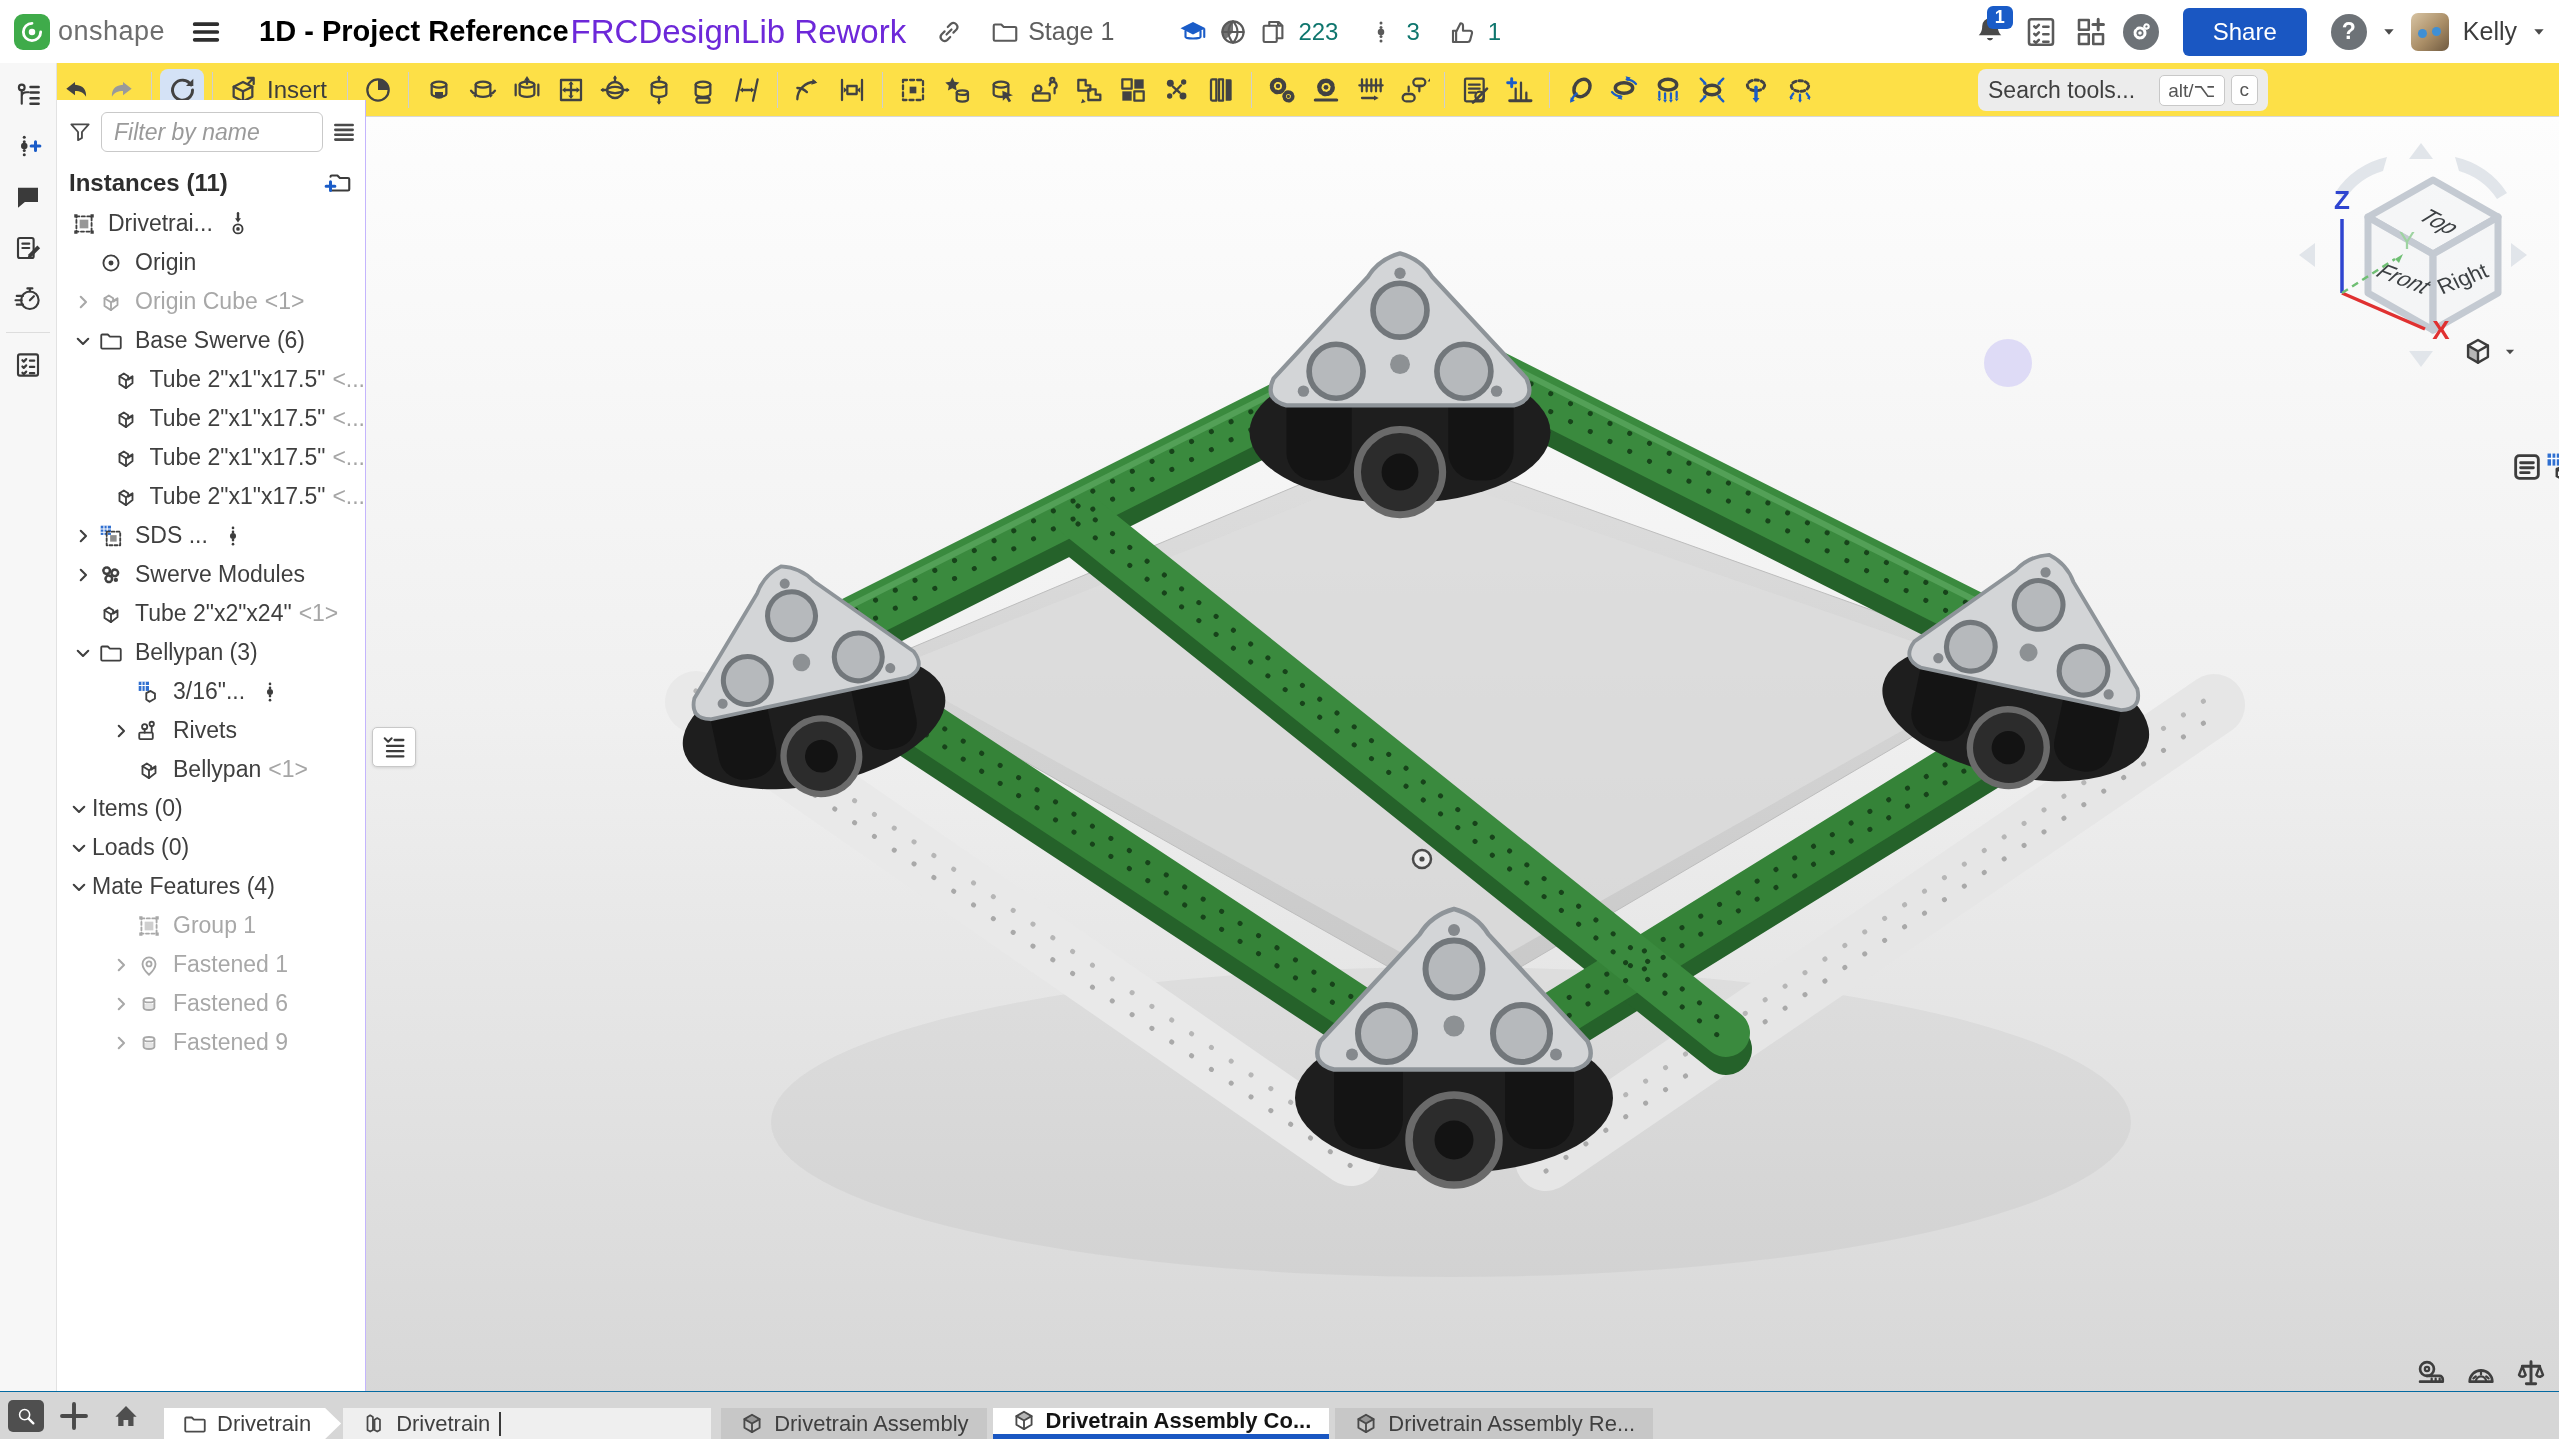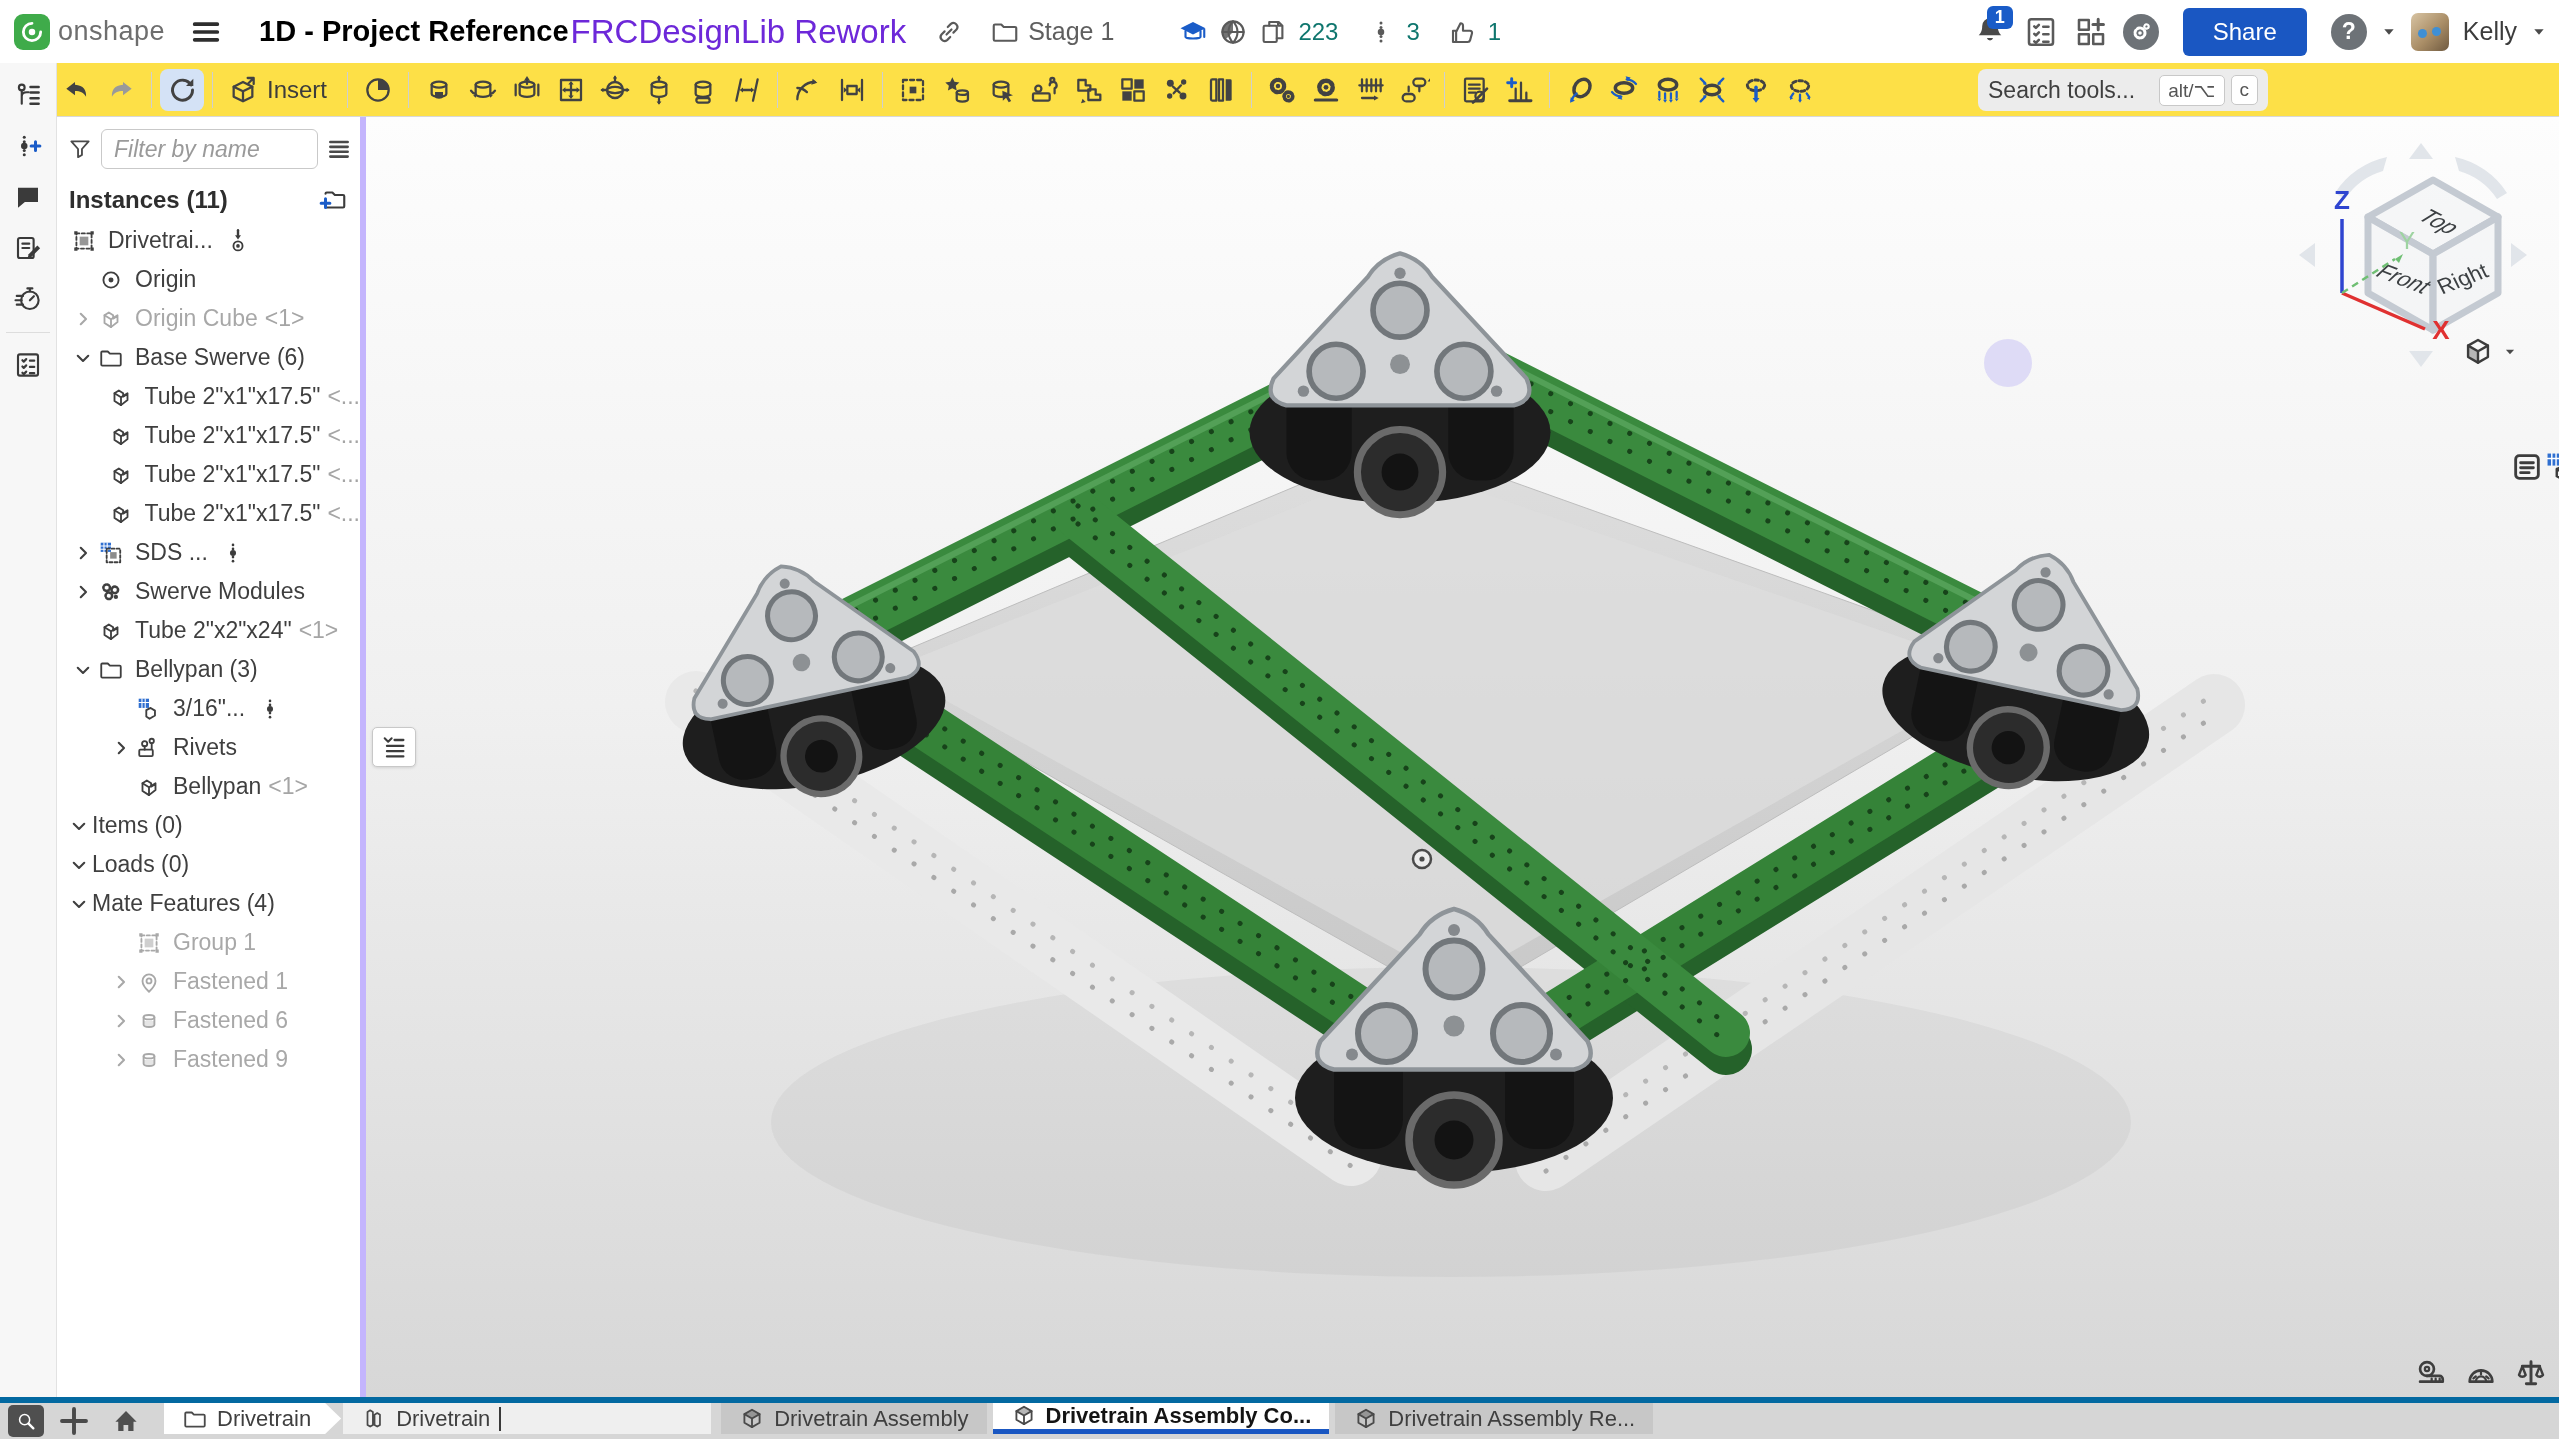--- a/index.html
+++ b/index.html
@@ -47,21 +47,21 @@
 .tsep{width:1px;height:36px;background:#cfcfcf;margin:0 8px}
 .search-tools{position:absolute;left:1931px;top:6px;width:290px;height:42px;background:#ececec;border-radius:8px;display:flex;align-items:center;padding:0 10px;cursor:pointer}
 .search-tools .stxt{font-size:23px;color:#3f3f3f;flex:1;white-space:nowrap}
 .kbd{font-size:19px;color:#555;background:#fff;border:1px solid #c8c8c8;border-radius:5px;padding:3px 8px;margin-left:6px;white-space:nowrap}
 
 #left-strip{position:absolute;top:63px;left:0;bottom:42px;width:57px;background:#f7f7f7;border-right:1px solid #e2e2e2;display:flex;flex-direction:column;align-items:center;padding-top:10px;z-index:4}
 .sbtn{width:44px;height:44px;display:flex;align-items:center;justify-content:center;color:#3a3a3a;border-radius:6px;cursor:pointer;margin-bottom:7px}
 .sbtn .ih{width:30px;height:30px}
 .ssep{width:44px;height:1px;background:#ddd;margin:4px 0 10px}
 
-#left-panel{position:absolute;top:117px;left:57px;bottom:42px;width:309px;background:#fff;border-right:6px solid #c4b5fd;z-index:3;overflow:hidden}
+#left-panel{position:absolute;top:100px;left:57px;bottom:42px;width:309px;background:#fff;border-right:1px solid #c4b5fd;z-index:3;overflow:hidden}
 .filter-row{display:flex;align-items:center;padding:12px 8px 8px 10px;gap:8px}
 .filter-row .ih{width:26px;height:26px;color:#4a4a4a;flex:none}
 .filter-input{flex:1;height:40px;border:1px solid #c9c9c9;border-radius:6px;font-size:23px;font-style:italic;color:#555;padding:0 12px;font-family:"Liberation Sans",sans-serif;min-width:0}
 .filter-input::placeholder{color:#9a9a9a}
 .instances-row{display:flex;align-items:center;justify-content:space-between;padding:8px 12px 6px 12px}
 .instances-row .hdr{font-size:24px;font-weight:700;color:#2e2e2e}
 .instances-row .ih{width:30px;height:30px;color:#3c3c3c}
 .trow{display:flex;align-items:center;height:39px;font-size:23px;color:#3f3f3f;cursor:pointer;white-space:nowrap}
 .trow.gray{color:#a8a8a8}
 .tchev{width:27px;height:27px;flex:none;display:flex;align-items:center;justify-content:center;color:#3f3f3f}
@@ -84,21 +84,21 @@
 
 #right-apps{position:absolute;top:330px;right:3px;width:46px;display:flex;flex-direction:row;align-items:center}
 .appbtn{width:40px;height:40px;margin-bottom:10px;display:flex;align-items:center;justify-content:center;color:#3c3c3c;cursor:pointer;border-radius:5px}
 .appbtn .ih{width:34px;height:34px}
 .apps-gap{height:28px}
 .mk{width:34px;height:34px;background:#1538c9;border:2px solid #0e2488;color:#fff;display:flex;align-items:center;justify-content:center;font:bold 19px "Liberation Serif",serif;letter-spacing:-1px}
 
 #measure-tools{position:absolute;right:12px;bottom:8px;display:flex;gap:18px;color:#3f3f3f}
 .mbtn{width:32px;height:32px;cursor:pointer}
 
-#tabbar{position:absolute;left:0;right:0;bottom:0;height:42px;background:#d6d6d6;border-top:6px solid #0369a1;display:flex;align-items:flex-start;z-index:6}
+#tabbar{position:absolute;left:0;right:0;bottom:0;height:48px;background:#d6d6d6;border-top:1px solid #0369a1;display:flex;align-items:flex-end;z-index:6}
 .tb-search{align-self:center;width:36px;height:32px;background:#4f4f4f;border-radius:5px;margin:0 12px 0 8px;display:flex;align-items:center;justify-content:center;color:#fff;cursor:pointer}
 .tb-search .ih{width:22px;height:22px}
 .tb-plus{align-self:center;width:36px;height:36px;color:#4a4a4a;margin-right:14px;cursor:pointer}
 .tb-home{align-self:center;width:40px;height:36px;color:#4f4f4f;margin-right:18px;cursor:pointer;display:flex;align-items:center;justify-content:center}
 .tb-home .ih{width:30px;height:30px}
 .tab{display:flex;align-items:center;gap:9px;padding:0 18px;font-size:22px;color:#3f3f3f;background:#c7c7c7;margin-right:6px;cursor:pointer;white-space:nowrap}
 .tab .tabicon{width:26px;height:26px;flex:none;color:#4a4a4a}
 .tab.breadcrumb{background:#fff;clip-path:polygon(0 0,calc(100% - 16px) 0,100% 50%,calc(100% - 16px) 100%,0 100%);padding-right:30px;margin-right:2px}
 .tab.editing{background:#efefef;min-width:368px;margin-right:10px}
 .tab.active{background:#fff;border-bottom:5px solid #1a57c2;font-weight:700;color:#141414}

